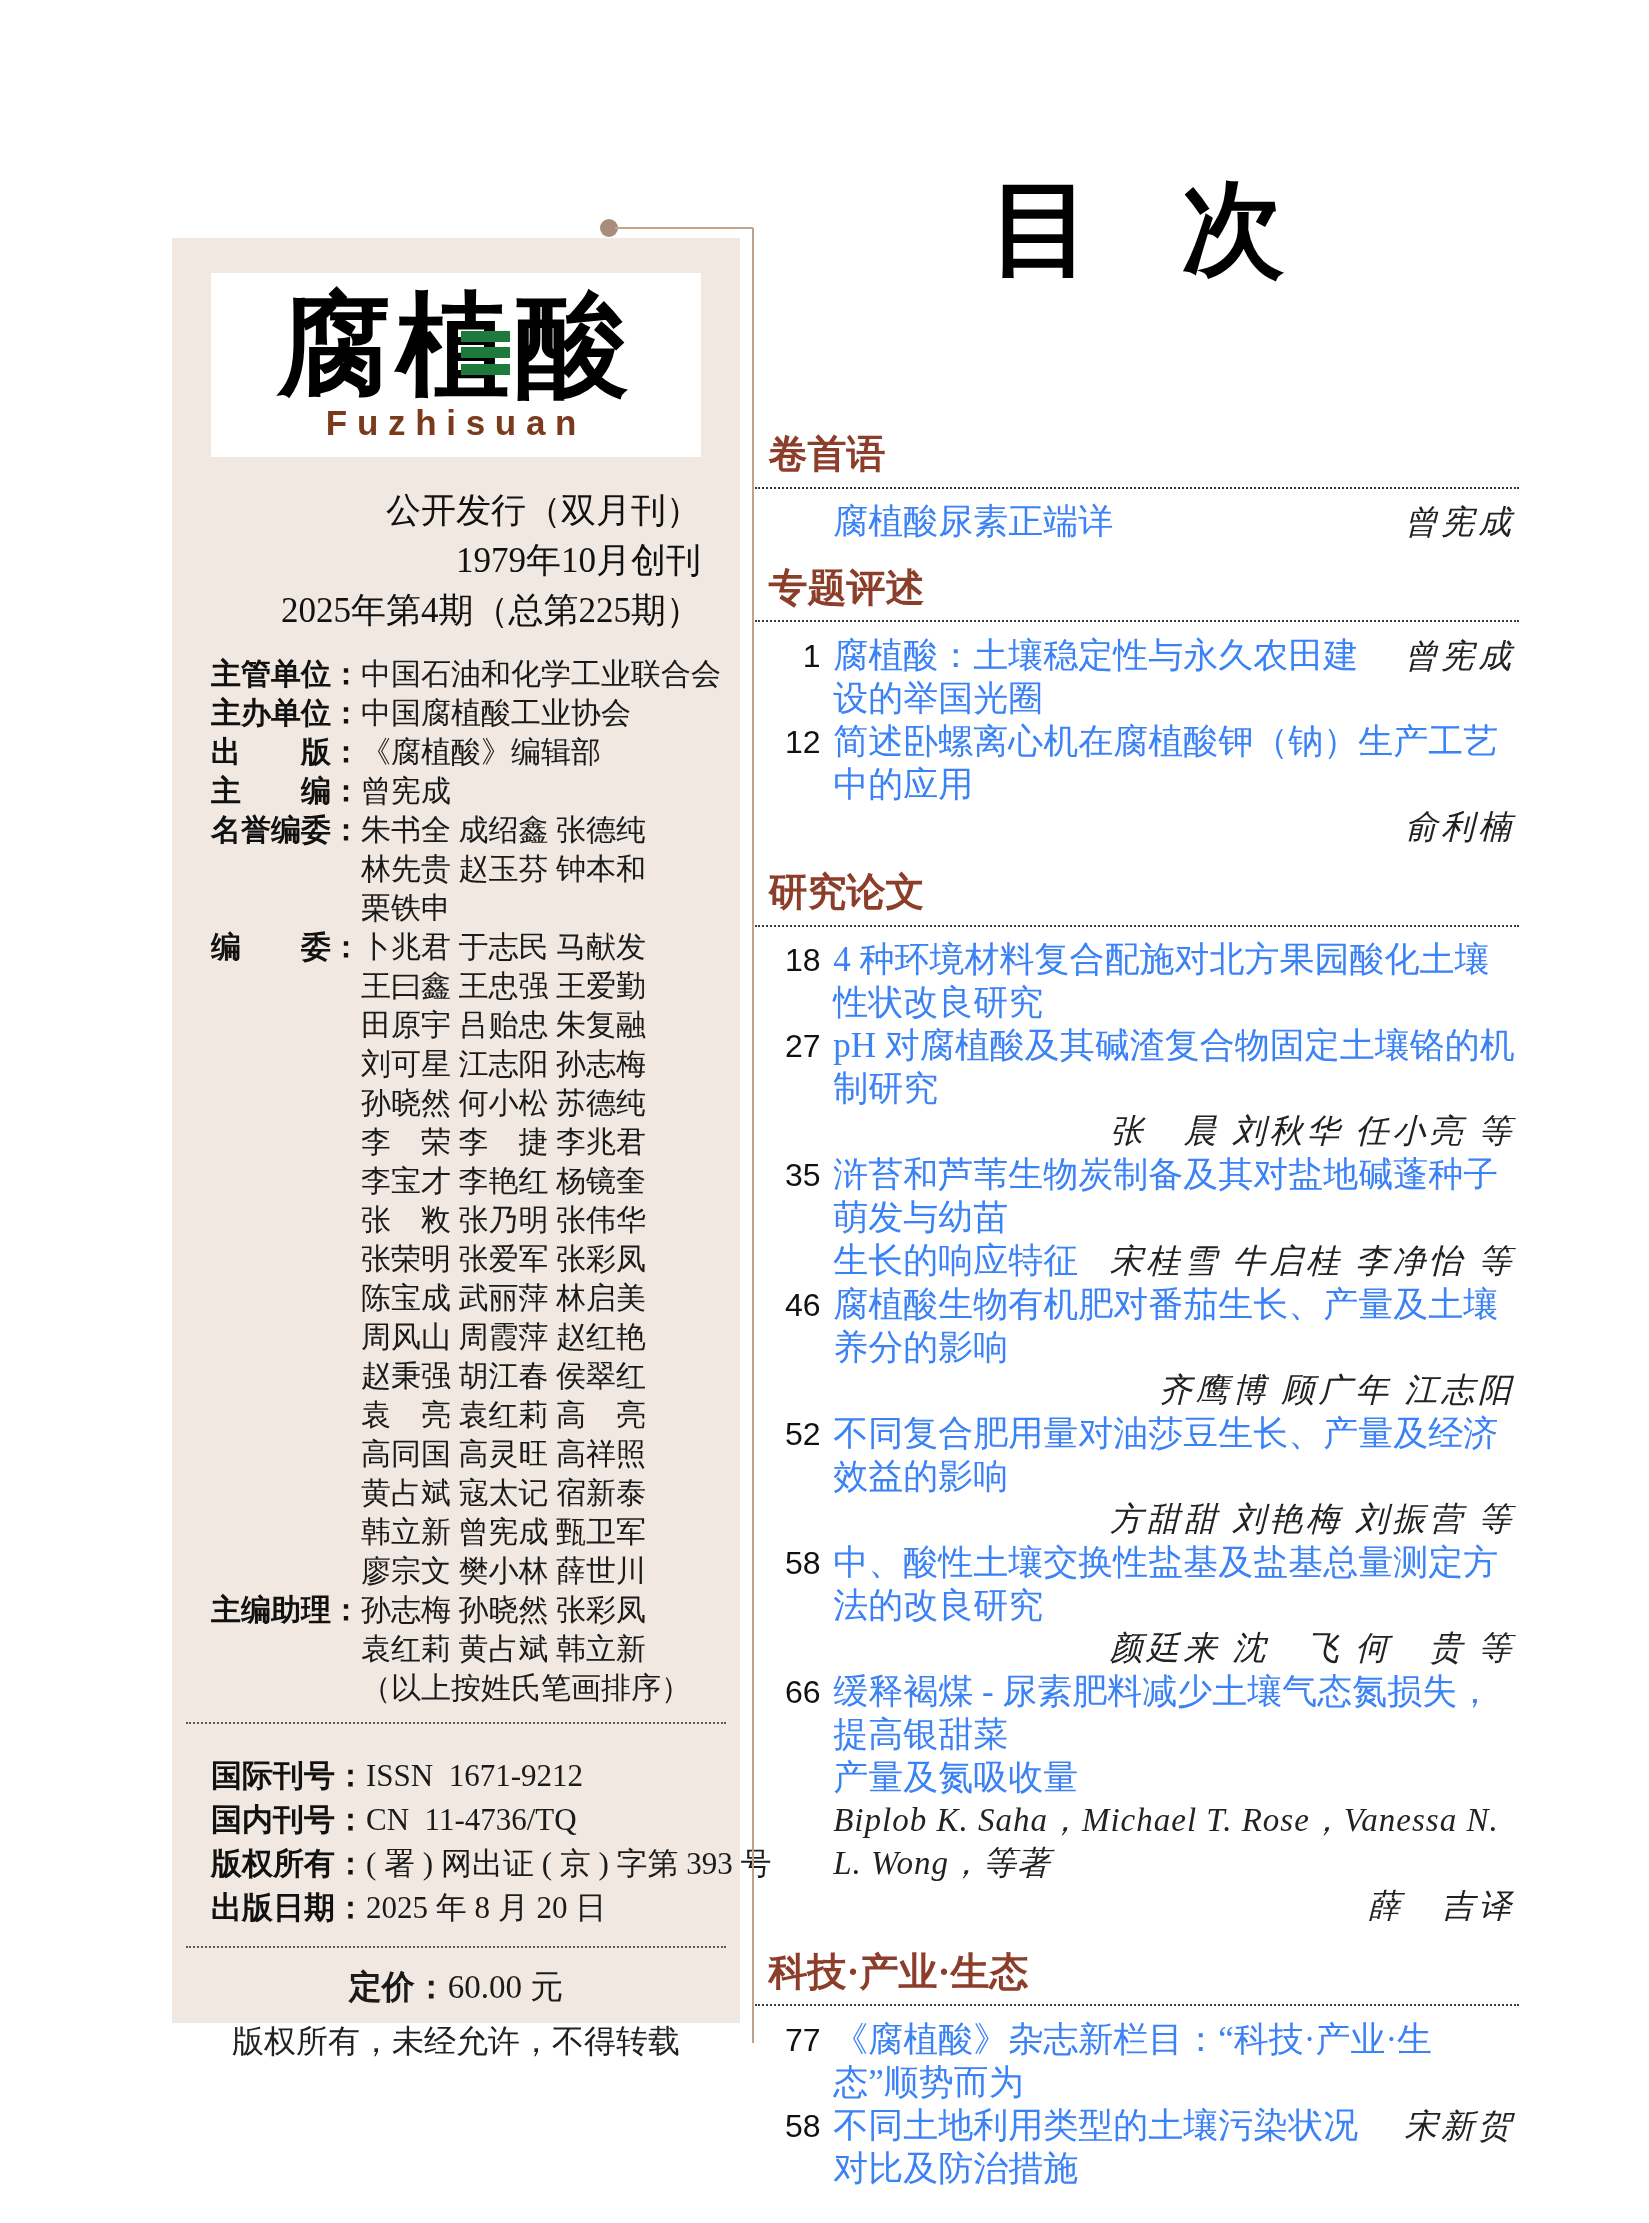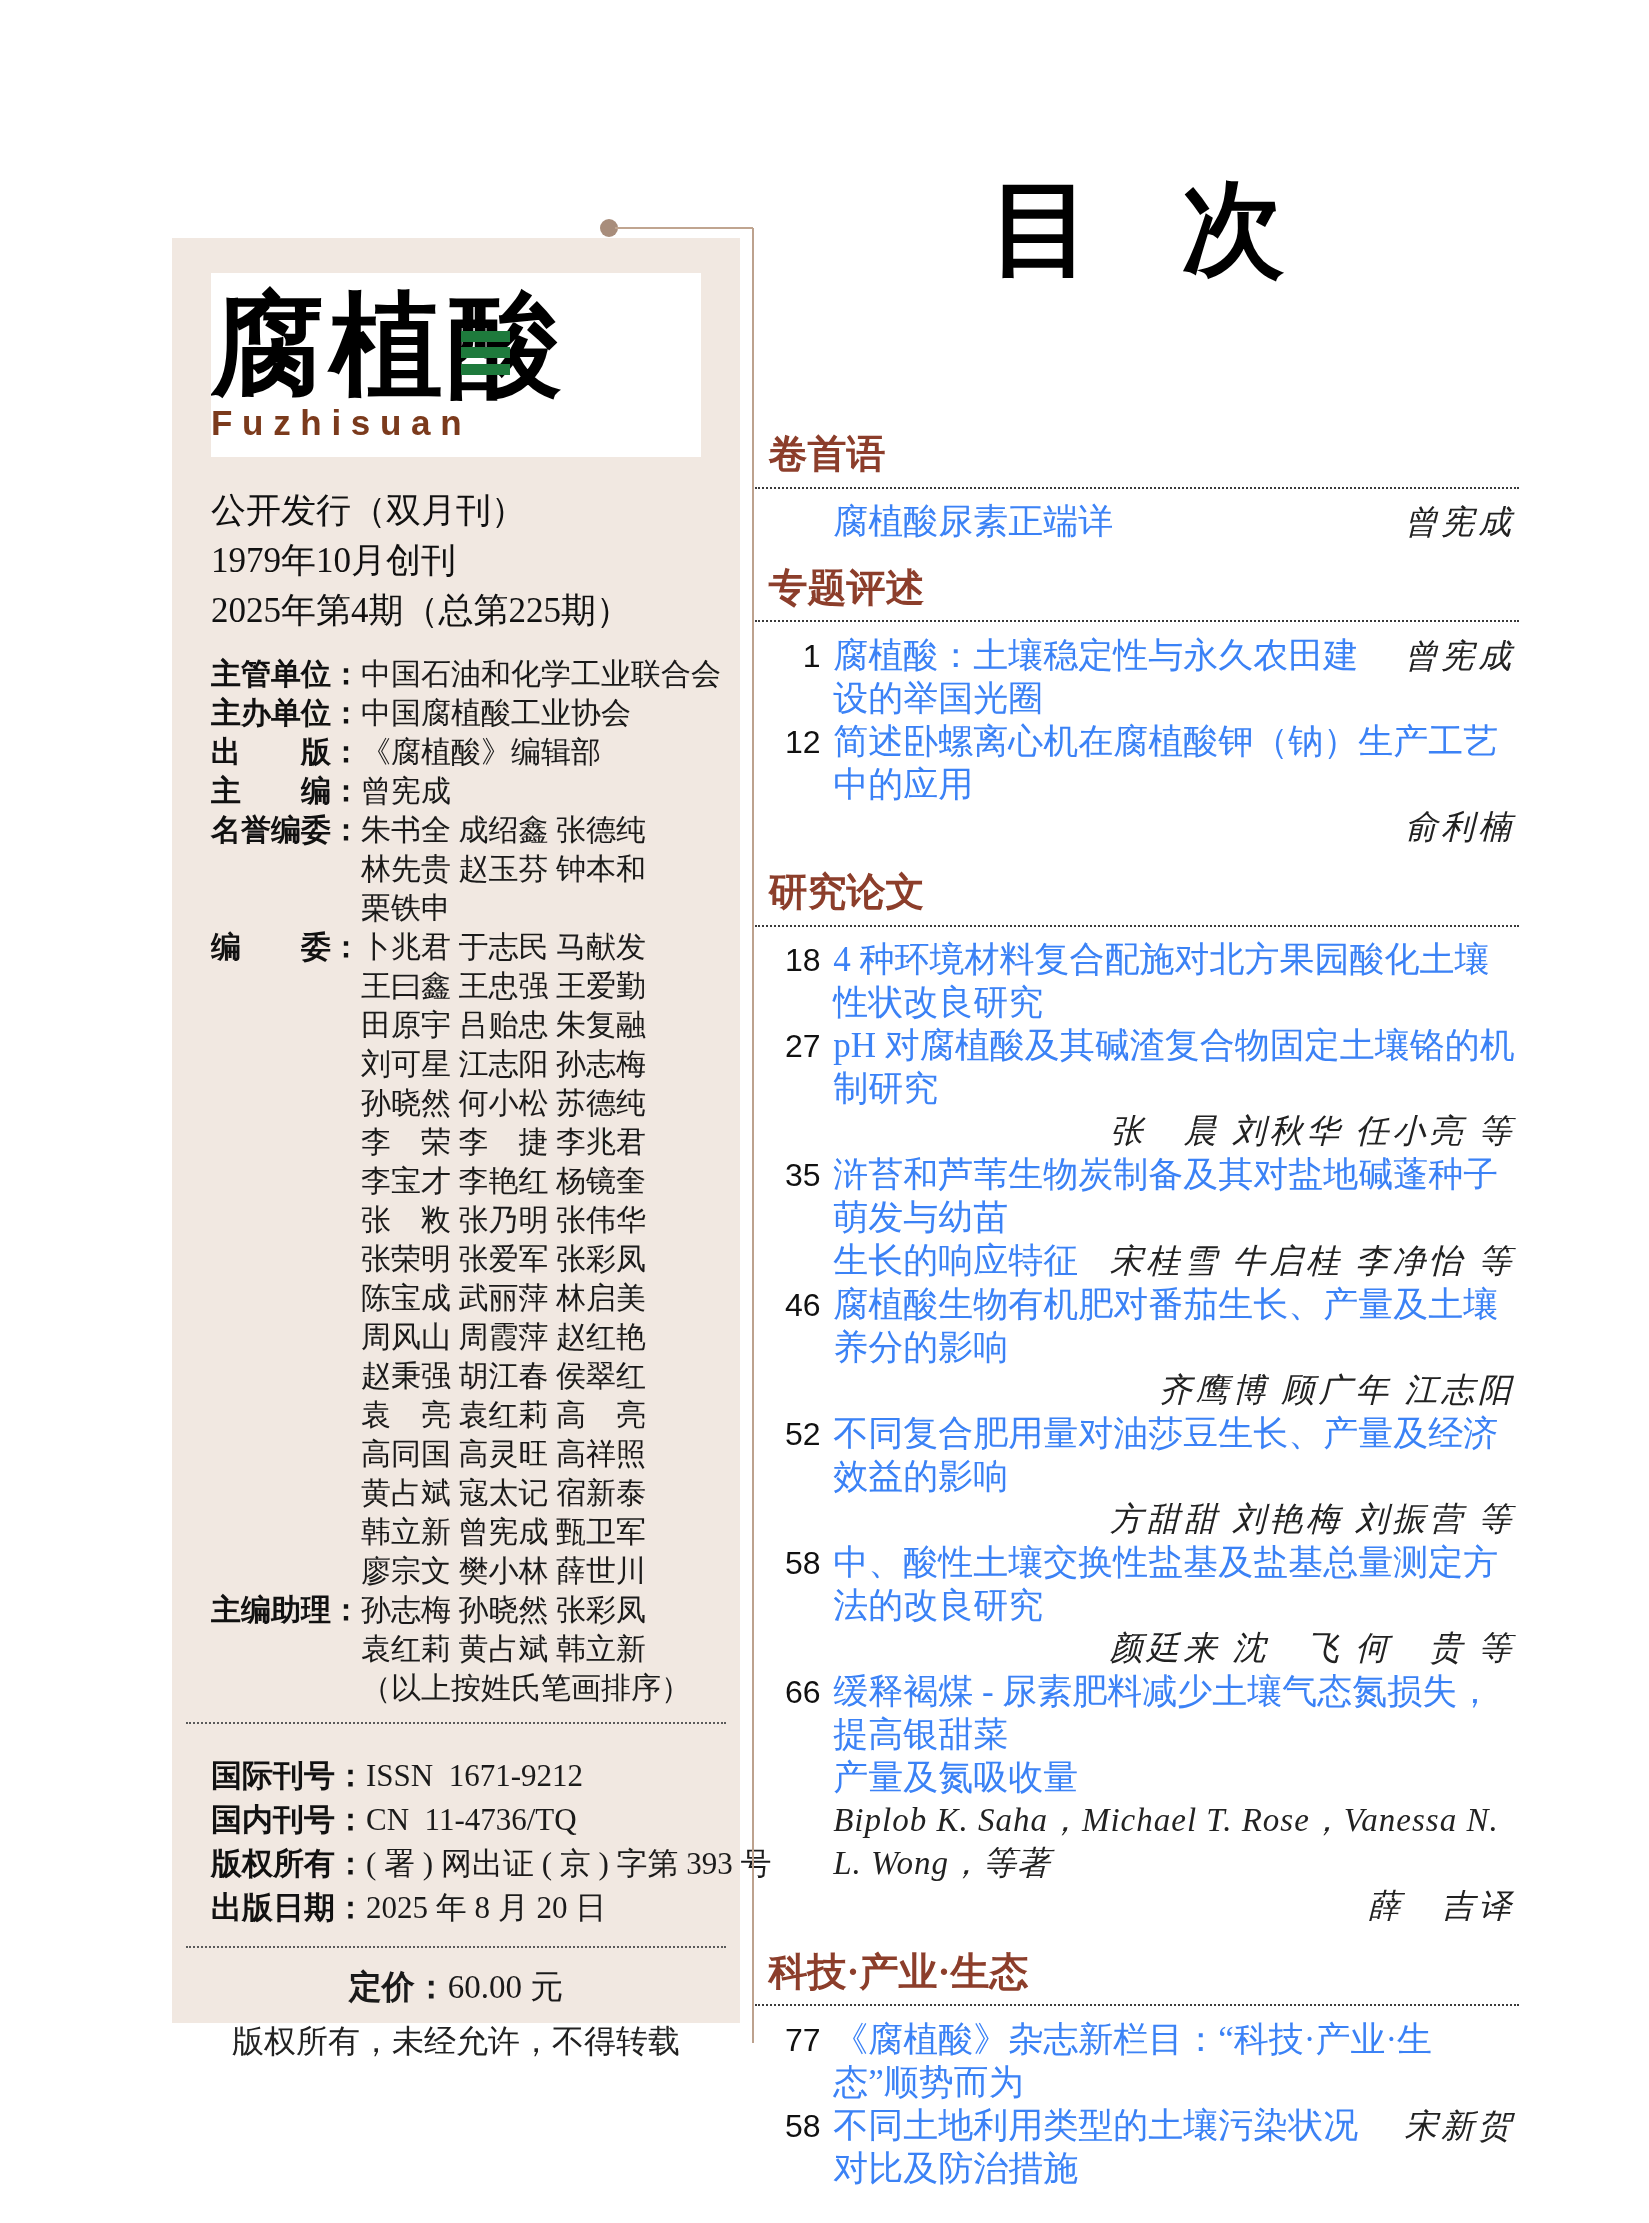--- a/index.html
+++ b/index.html
@@ -2,28 +2,28 @@
 <html><head>
 <meta charset="utf-8">
 <style>
   html,body{margin:0;padding:0;background:#ffffff;}
   .page{position:relative;width:1650px;height:2223px;background:#ffffff;overflow:hidden;
         font-family:"Liberation Serif","DejaVu Serif",serif;color:#1a1a1a;}
 
   
   .panel{position:absolute;left:172px;top:238px;width:568px;height:1785px;
          background:#f1e8e1;box-sizing:border-box;padding:35px 39px 0 39px;}
-  .logo-box{position:relative;background:#ffffff;height:184px;overflow:hidden;}
+  .logo-box{position:relative;background:#ffffff;height:184px;text-align:center;overflow:hidden;}
   .logo-cn{font-family:"Liberation Sans","DejaVu Sans",sans-serif;font-weight:900;
            font-size:113px;line-height:1;letter-spacing:5.8px;padding-top:15.5px;color:#000;}
   .logo-stripes{position:absolute;left:51%;top:58px;width:49px;display:flex;flex-direction:column;gap:5.8px;}
   .logo-stripes span{display:block;height:10.7px;background:#1e7a3c;}
   .logo-en{font-family:"Liberation Sans","DejaVu Sans",sans-serif;font-weight:800;
            font-size:35px;line-height:1;letter-spacing:9.7px;color:#7b3a1c;margin-top:3.9px;}
-  .pub-lines{margin-top:29px;text-align:left;font-size:35px;line-height:50px;color:#111;}
+  .pub-lines{margin-top:29px;text-align:right;font-size:35px;line-height:50px;color:#111;}
   .info-rows{margin-top:17.5px;font-size:30px;line-height:39px;}
   .info-row{display:flex;align-items:flex-start;}
   .info-label{flex:0 0 auto;font-family:"Liberation Sans","DejaVu Sans",sans-serif;
               font-weight:700;white-space:pre;color:#111;}
   .info-value{white-space:pre;color:#1a1a1a;}
   .dotted{border-top:2.9px dotted #5a5a5a;margin:15.5px -25px 0 -25px;}
   .issn-rows{margin-top:30px;font-size:31px;line-height:44px;}
   .price-line{margin-top:17.5px;text-align:center;font-size:33px;}
   .price-line .lbl{font-family:"Liberation Sans","DejaVu Sans",sans-serif;font-weight:700;}
   .copyright{margin-top:9.7px;text-align:center;font-size:32px;color:#222;}

